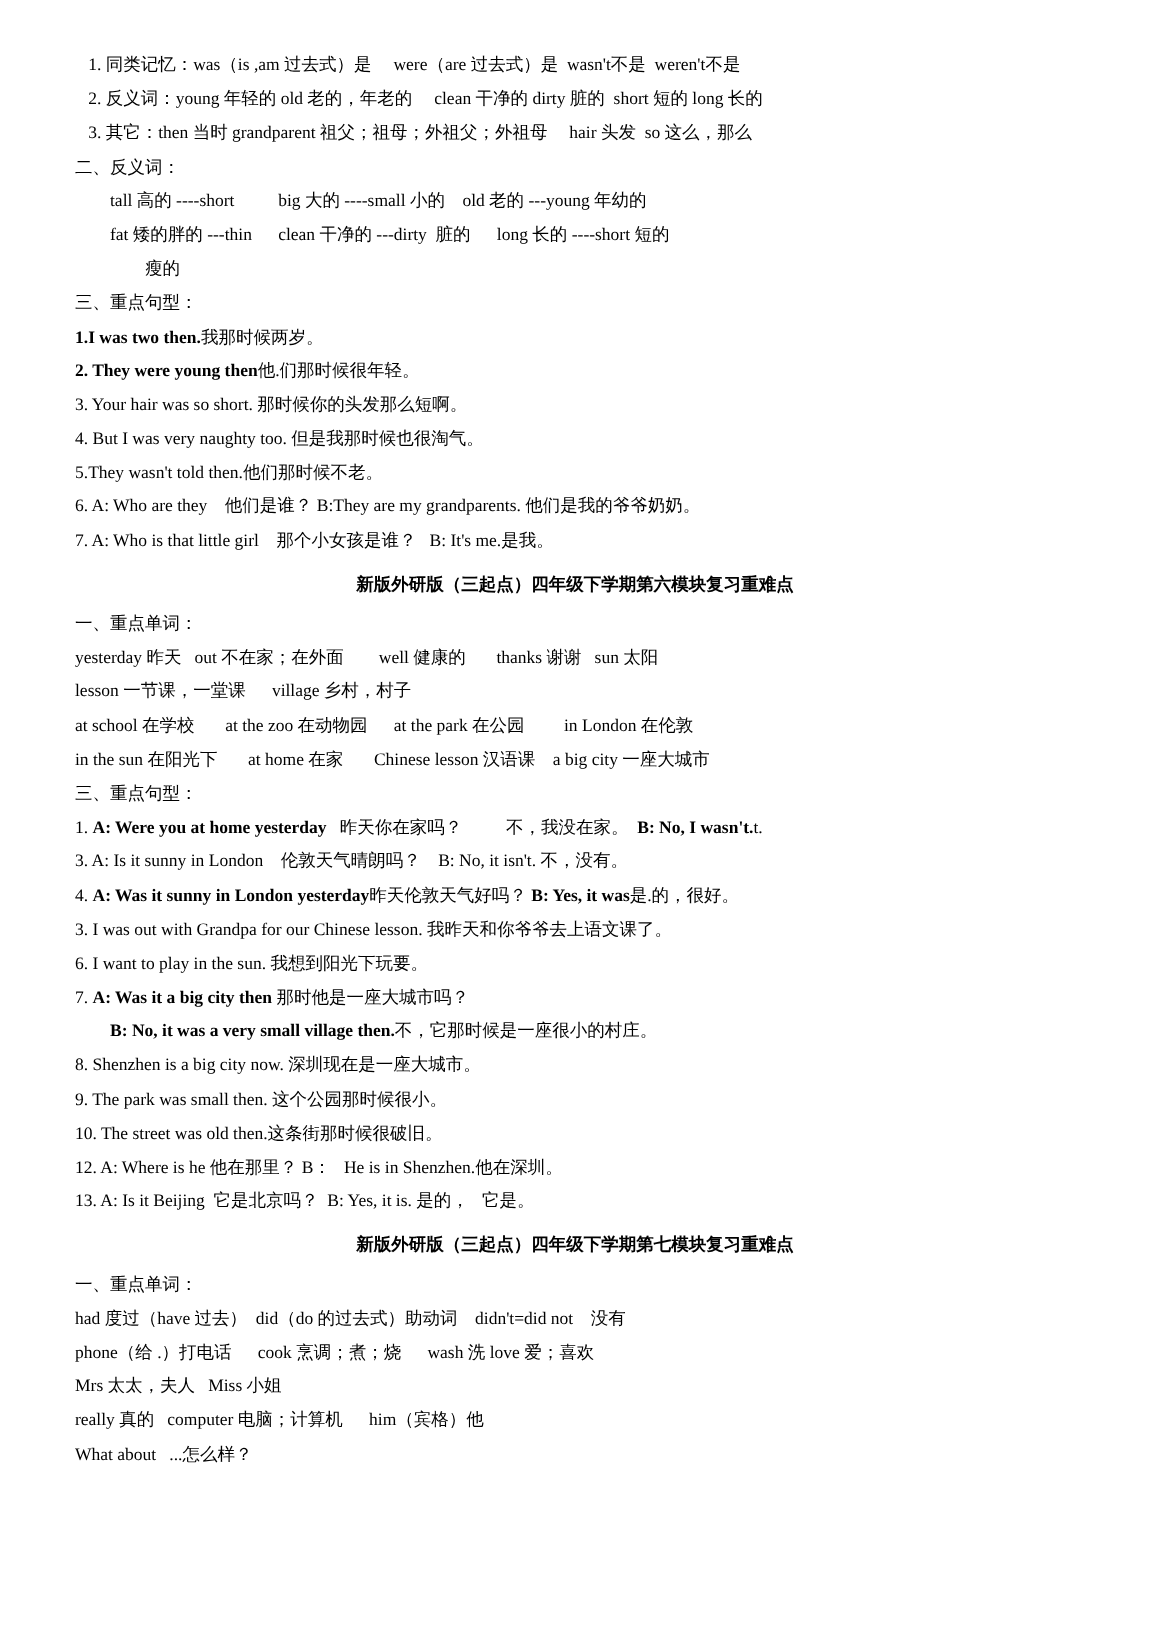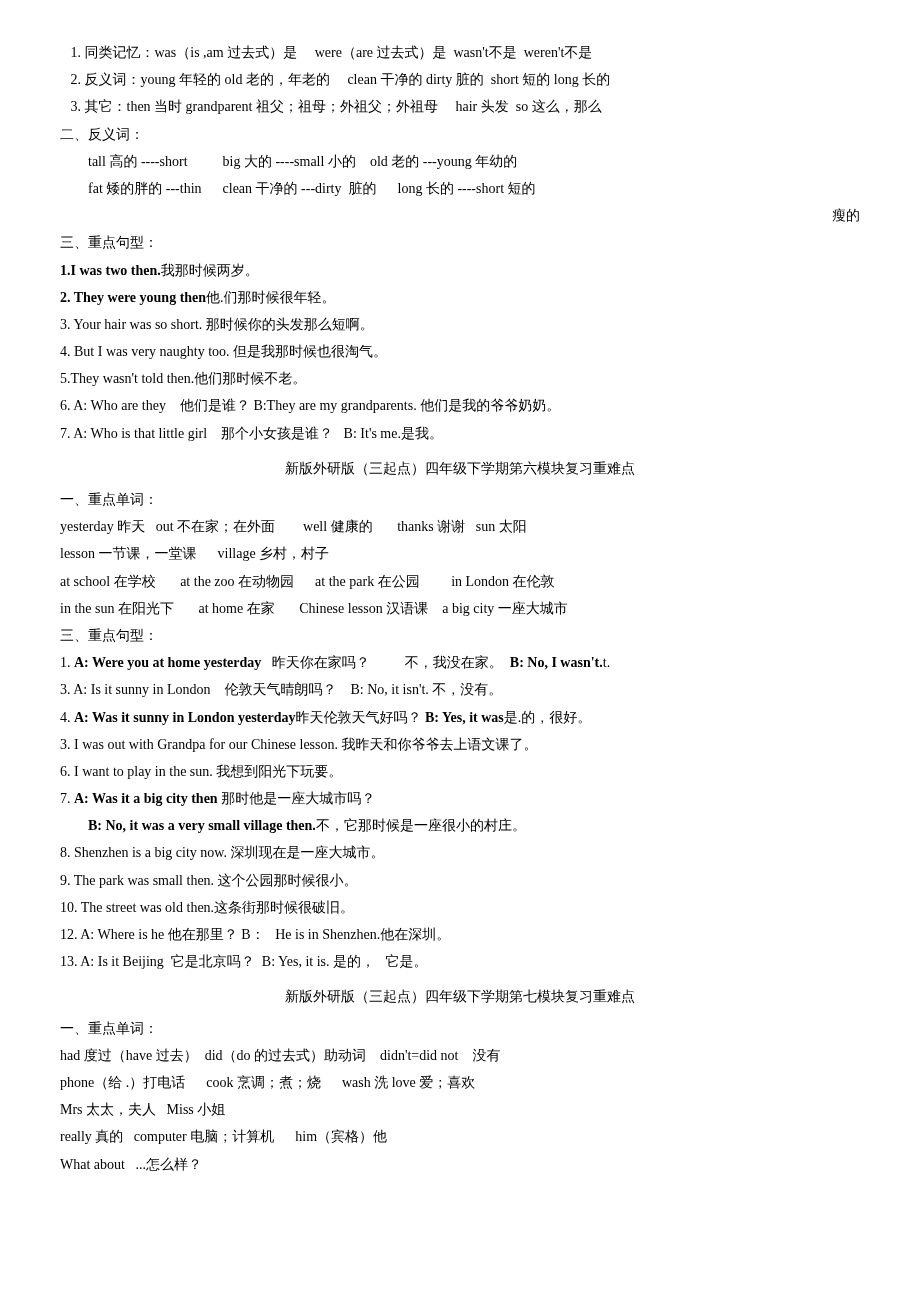--- a/index.html
+++ b/index.html
@@ -18,29 +18,29 @@
     .line {
       margin-bottom: 2px;
       text-indent: 0;
     }
     .indent {
       padding-left: 2em;
       font-family: Liberation Serif, serif;
     }
     .indent2 {
       padding-left: 4em;
-      text-align: right;
     }
     .bold {
       font-weight: bold;
     }
     .big-header {
       text-align: center;
       font-size: 14px;
       margin: 10px 0 6px 0;
+      font-weight: bold;
     }
   </style>
 </head>
 <body>
 
 <div>
 
   <div>
     <div class="line">
       &nbsp;&nbsp;&nbsp;1. 同类记忆：was（is ,am 过去式）是&nbsp;&nbsp;&nbsp;&nbsp; were（are 过去式）是&nbsp; wasn't不是&nbsp; weren't不是

